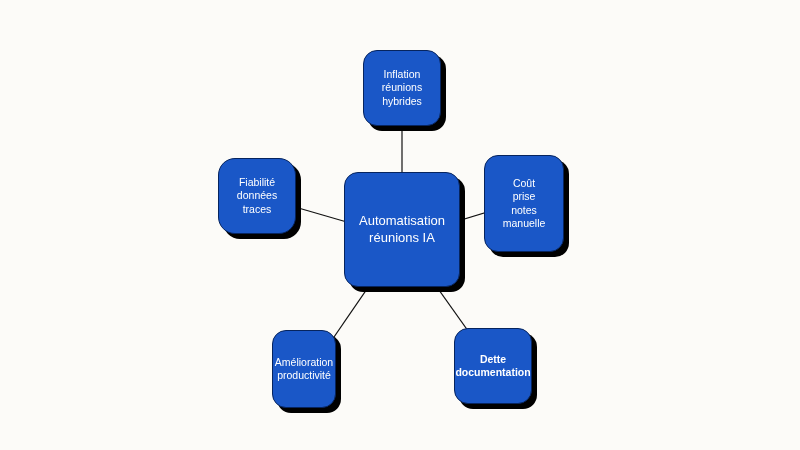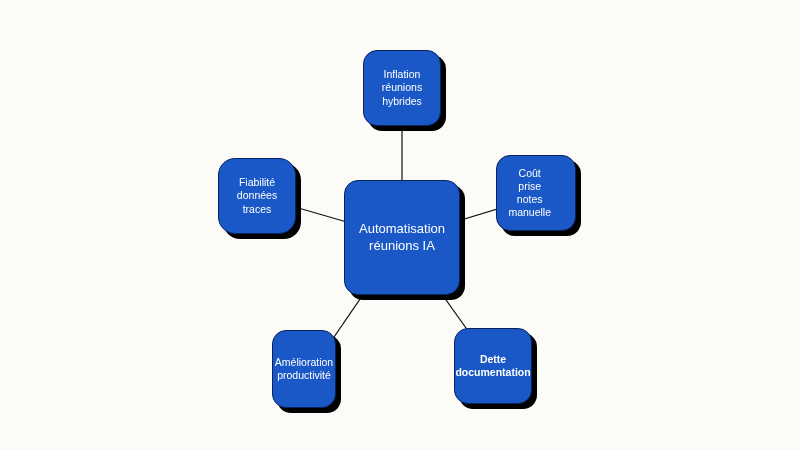--- a/index.html
+++ b/index.html
@@ -35,21 +35,21 @@
     display: flex;
     align-items: center;
     justify-content: center;
     text-align: center;
     box-sizing: border-box;
     padding: 6px 24px;
     line-height: 1.25;
   }
   .node-central {
     left: 344px;
-    top: 180px;
+    top: 172px;
     width: 116px;
     height: 115px;
     font-size: 13px;
   }
   .node-sat {
     font-size: 10.5px;
   }
   .node-top {
     left: 363px;
     top: 50px;
@@ -57,25 +57,24 @@
     height: 76px;
   }
   .node-upper-left {
     left: 218px;
     top: 158px;
     width: 78px;
     height: 76px;
     border-radius: 17px;
   }
   .node-upper-right {
-    left: 496px;
+    left: 484px;
     top: 155px;
     width: 80px;
-    height: 76px;
-    justify-content: flex-end;
+    height: 97px;
   }
   .node-lower-left {
     left: 272px;
     top: 330px;
     width: 64px;
     height: 78px;
   }
   .node-lower-right {
     left: 454px;
     top: 328px;

